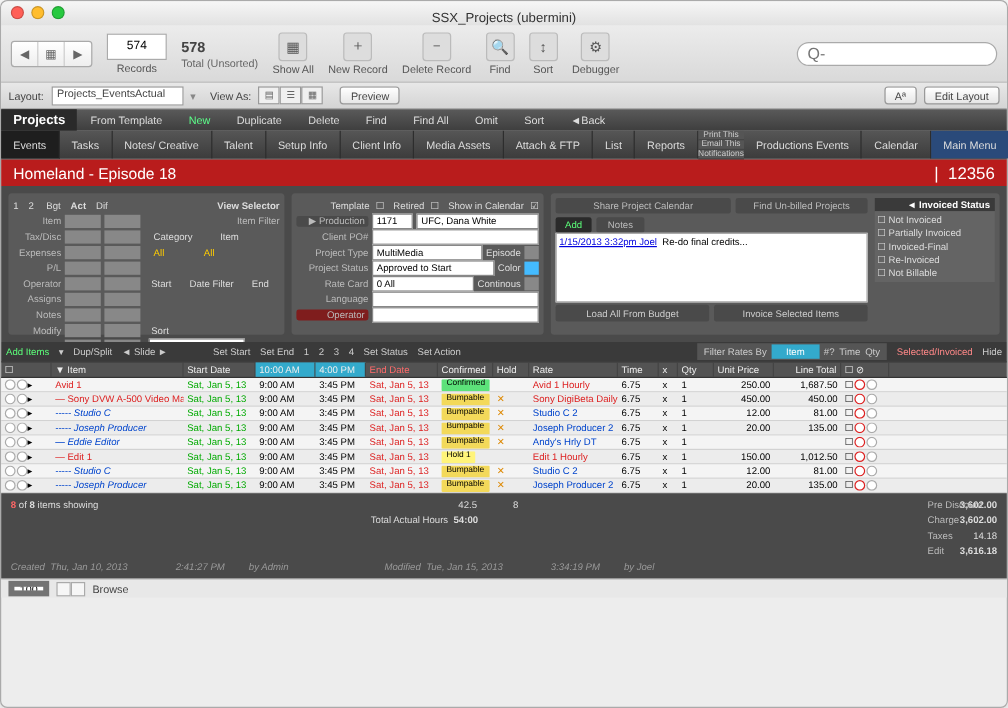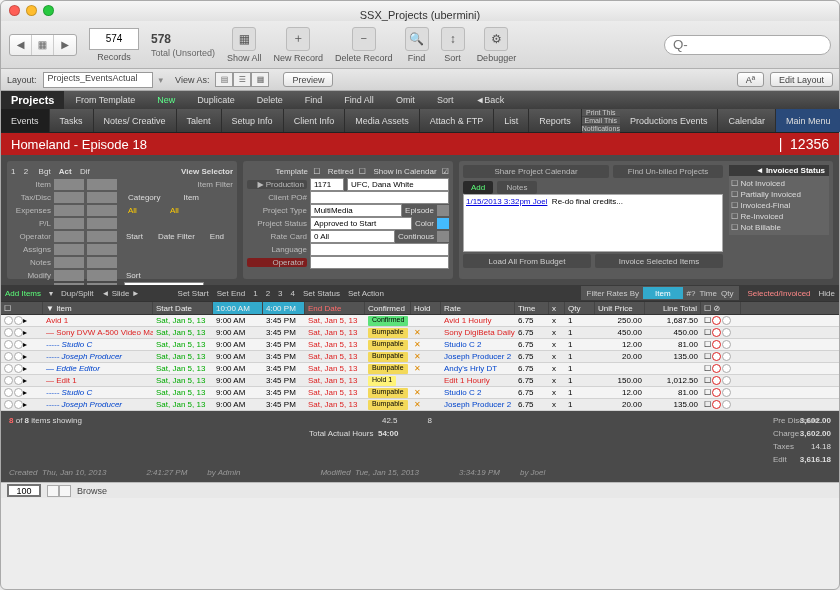--- a/index.html
+++ b/index.html
@@ -99,21 +99,21 @@
 .rowicons{display:flex;gap:1px}
 .ri{width:9px;height:9px;border:1px solid #aaa;border-radius:50%;background:#fff;}
 .ri.red{border-color:#d22}
 
 
 .tblfoot{background:#4a4a4a;color:#ddd;font-size:8px;padding:3px 8px}
 .frow{display:flex;align-items:center;height:13px}
 .frow .r{margin-left:auto;text-align:right}
 .sidecol{position:absolute;right:8px;width:58px;color:#bbb;font-size:8px;text-align:left}
 .statusbar{height:16px;background:#e8e8e8;border-top:1px solid #bbb;display:flex;align-items:center;padding:0 6px;font-size:9px;color:#444;gap:6px}
-.zoom{width:34px;height:13px;border:2px solid #737373;background:#fff;text-align:center;font-size:9px}
+.zoom{width:34px;height:13px;border:5px solid #737373;background:#fff;text-align:center;font-size:9px}
 .mini{display:flex;gap:0}
 .mini span{width:12px;height:12px;border:1px solid #aaa;background:#f6f6f6}
 
 .p3wrap{display:flex;gap:6px}
 .p3left{flex:1;display:flex;flex-direction:column}
 .p3right{flex:0 0 100px;display:flex;flex-direction:column}
 </style>
 </head>
 <body>
 

